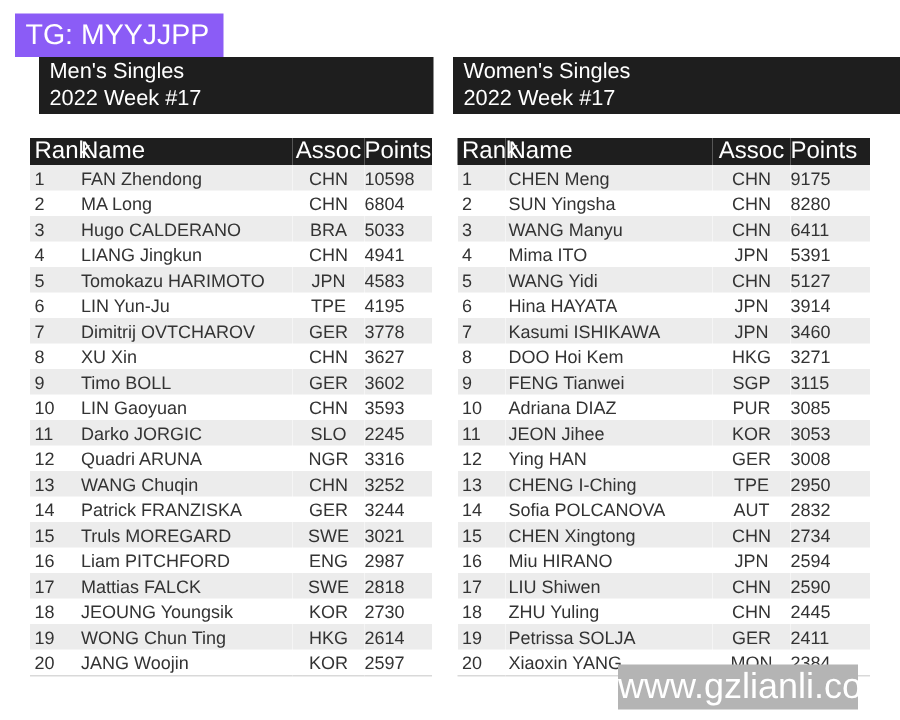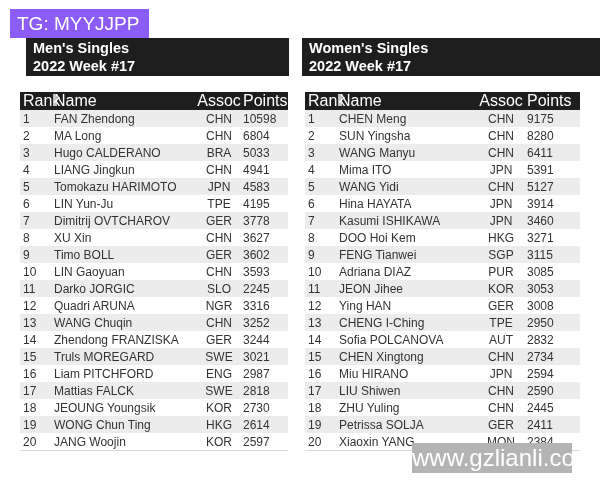--- a/index.html
+++ b/index.html
@@ -7,21 +7,21 @@
     width:600px;height:480px;position:relative;background:#ffffff;
     font-family:"Liberation Sans", sans-serif;overflow:hidden;
   }
   .badge{
     position:absolute;left:10px;top:9px;width:139px;height:29px;
     background:#8b5cf6;color:#fff;font-size:19px;line-height:29px;
     padding-left:7px;box-sizing:border-box;white-space:nowrap;
   }
   .title-box{
     position:absolute;top:38px;height:38px;background:#1e1e1e;color:#fff;
-    font-weight:bold;font-size:14.5px;line-height:18px;
+    font-weight:normal;font-size:14.5px;line-height:18px;
     padding:1px 0 0 7px;box-sizing:border-box;
   }
   .title-box.men{left:26px;width:263px;}
   .title-box.women{left:302px;width:326px;}
   table.rank-table{
     position:absolute;top:92px;border-collapse:collapse;table-layout:fixed;
   }
   table.rank-table.men{left:20px;width:268px;}
   table.rank-table.women{left:305px;width:275px;}
   .rank-table th{
@@ -148,21 +148,21 @@
         <td class="points">3316</td>
       </tr>
       <tr>
         <td class="rank">13</td>
         <td class="name">WANG Chuqin</td>
         <td class="assoc">CHN</td>
         <td class="points">3252</td>
       </tr>
       <tr>
         <td class="rank">14</td>
-        <td class="name">Zhendong FRANZISKA</td>
+        <td class="name">Patrick FRANZISKA</td>
         <td class="assoc">GER</td>
         <td class="points">3244</td>
       </tr>
       <tr>
         <td class="rank">15</td>
         <td class="name">Truls MOREGARD</td>
         <td class="assoc">SWE</td>
         <td class="points">3021</td>
       </tr>
       <tr>

